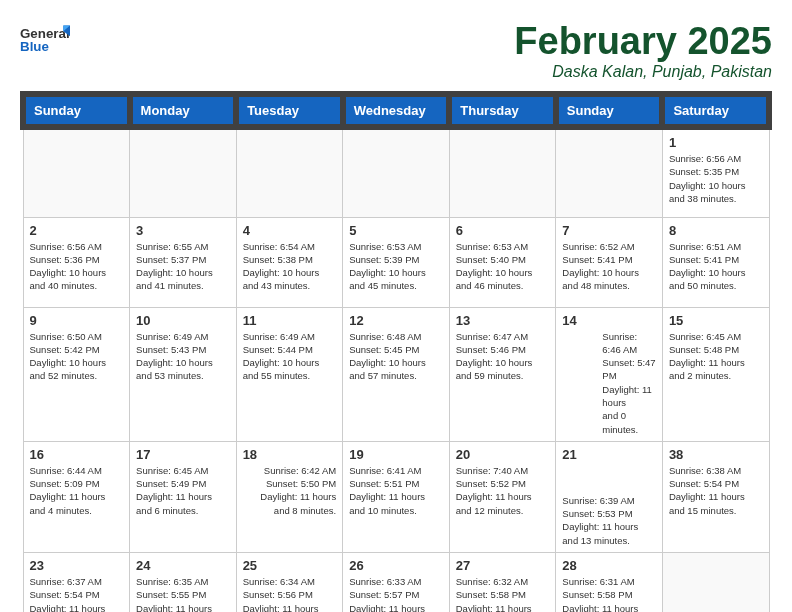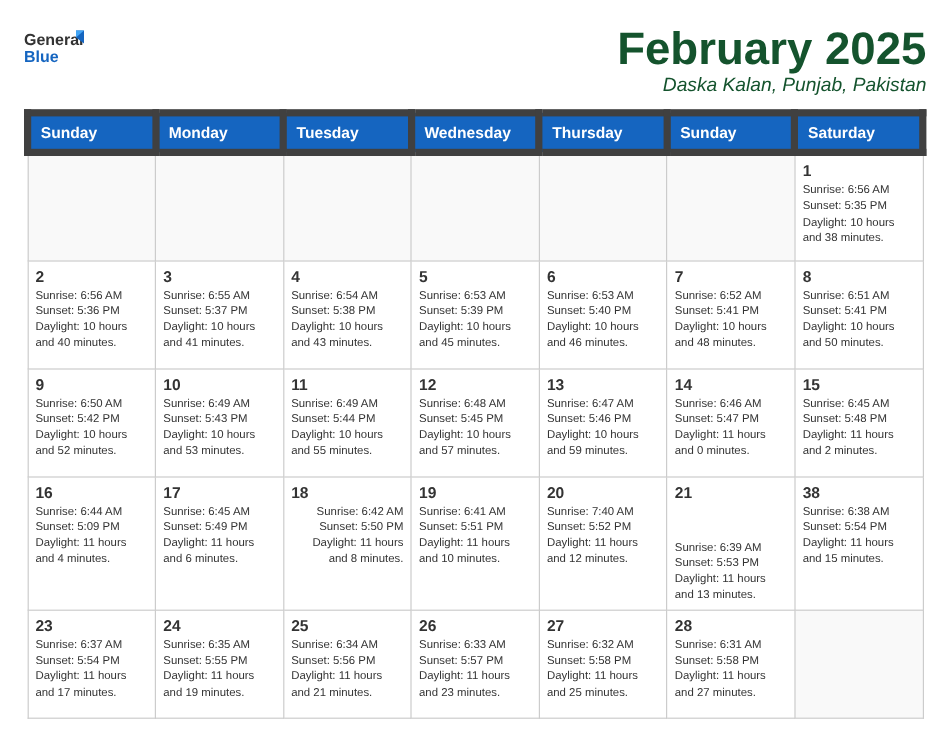--- a/index.html
+++ b/index.html
@@ -208,21 +208,21 @@
         </td>
         <td>
           <span class="day-number">13</span>
           <div class="day-info" style="white-space: pre-line;">Sunrise: 6:47 AM
 Sunset: 5:46 PM
 Daylight: 10 hours
 and 59 minutes.</div>
         </td>
         <td>
           <span class="day-number">14</span>
-          <div class="day-info" style="white-space: pre-line;">Sunrise: 6:46 AM
+          <div class="day-info" style="white-space: pre-line; margin-left: 40px;">Sunrise: 6:46 AM
 Sunset: 5:47 PM
 Daylight: 11 hours
 and 0 minutes.</div>
         </td>
         <td>
           <span class="day-number">15</span>
           <div class="day-info" style="white-space: pre-line;">Sunrise: 6:45 AM
 Sunset: 5:48 PM
 Daylight: 11 hours
 and 2 minutes.</div>

